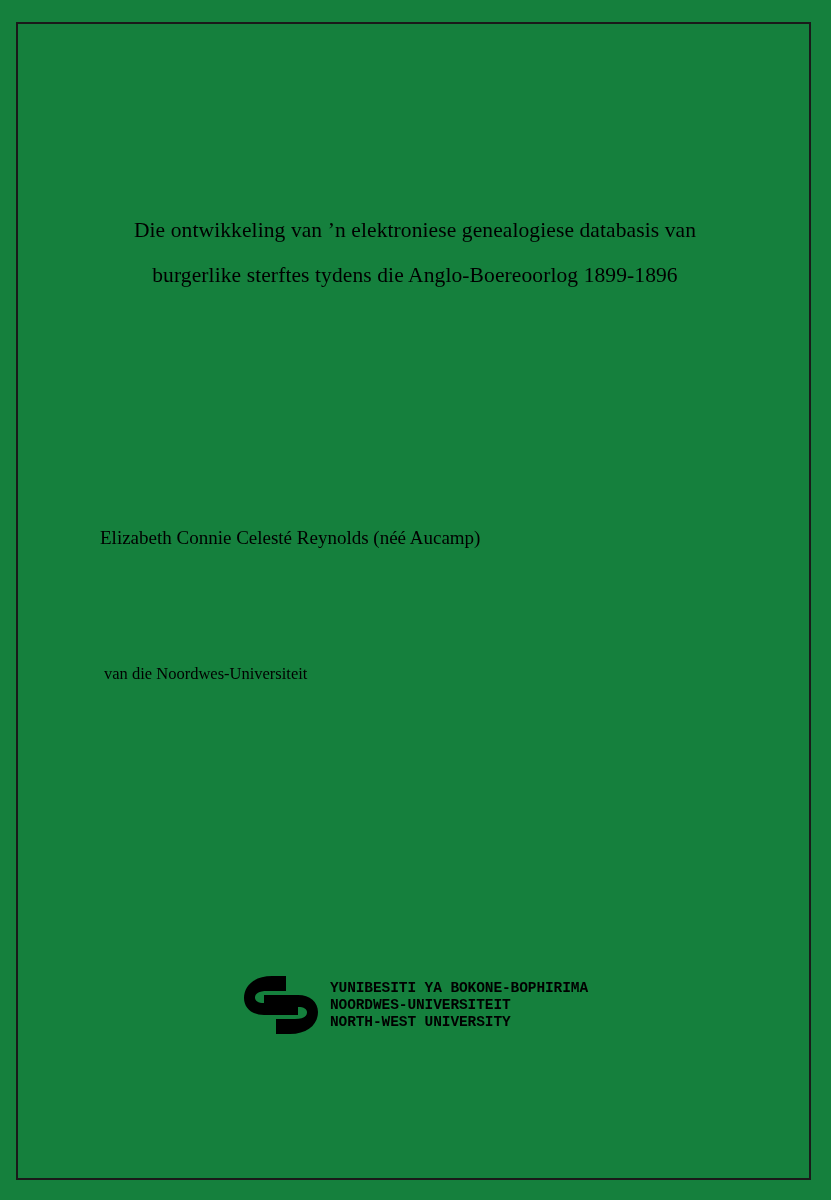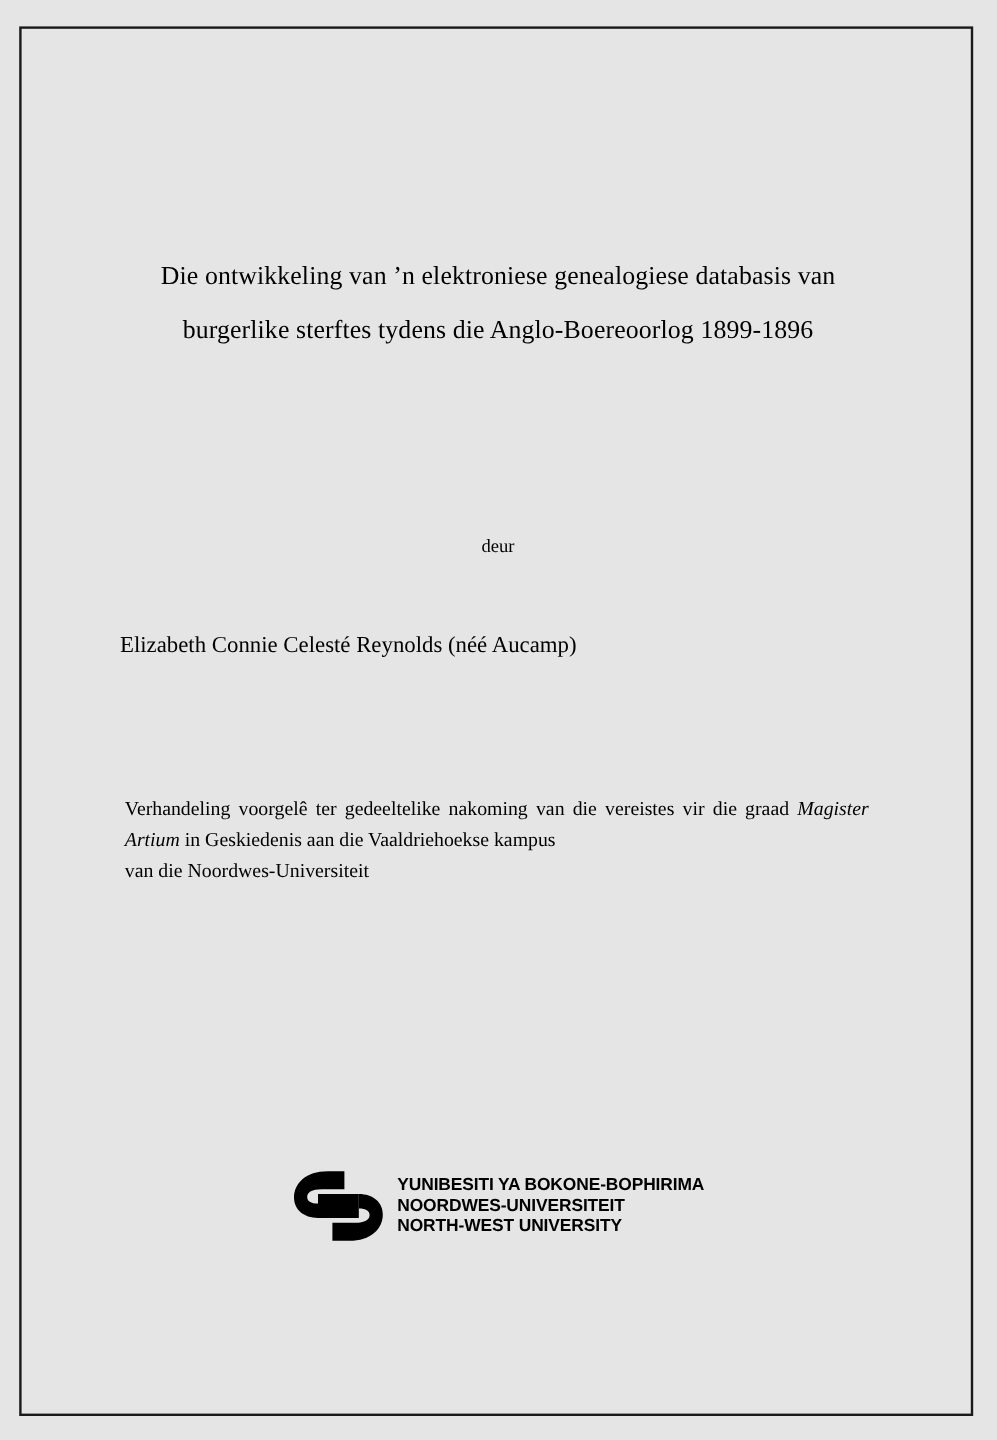--- a/index.html
+++ b/index.html
@@ -11,21 +11,21 @@
     width: 831px;
     height: 1200px;
     font-family: "Liberation Serif", serif;
     color: #000000;
     overflow: hidden;
   }
   .page {
     position: relative;
     width: 831px;
     height: 1200px;
-    background: #e5e5e5;
+    background: #15803d;
   }
   
   .page-border {
     position: absolute;
     left: 16px;
     top: 22px;
     width: 795px;
     height: 1158px;
     border: 2px solid #1a1a1a;
     box-sizing: border-box;
@@ -103,21 +103,21 @@
     justify-content: center;
     align-items: center;
   }
   .logo-mark {
     width: 78px;
     height: 62px;
     margin-right: 10px;
     flex: 0 0 auto;
   }
   .logo-text {
-    font-family: Liberation Sans, sans-serif;
+    font-family: Liberation Mono, monospace;
     font-size: 14.5px;
     line-height: 17px;
     font-weight: 700;
     letter-spacing: -0.1px;
     white-space: nowrap;
   }
 </style>
 </head>
 <body>
 
@@ -125,26 +125,24 @@
 
   <div class="page-border"></div>
 
   <div class="inner">
 
     <div class="title-block">
       <div class="title-line">Die ontwikkeling van ’n elektroniese genealogiese databasis van</div>
       <div class="title-line">burgerlike sterftes tydens die Anglo-Boereoorlog 1899-1896</div>
     </div>
 
-    <div class="byword">deur</div>
 
     <div class="author">Elizabeth Connie Celesté Reynolds (néé Aucamp)</div>
 
     <div class="submission">
-      <p class="justified"><span>Verhandeling voorgelê ter gedeeltelike nakoming van die vereistes vir die graad </span><em>Magister Artium</em><span> in Geskiedenis aan die Vaaldriehoekse kampus</span></p>
       <p>van die Noordwes-Universiteit</p>
     </div>
 
 
     <div class="logo-wrap">
       <svg class="logo-mark" viewBox="0 0 78 62" aria-hidden="true">
         <path d="M30 2 C12 2 2 12 2 24 C2 34 10 41 22 41 L22 29 C16 29 13 27 13 23.5 C13 19.5 17 17 25 17 L44 17 L44 2 Z" fill="#000000"></path>
         <path d="M48 60 C66 60 76 50 76 38 C76 28 68 21 56 21 L56 33 C62 33 65 35 65 38.5 C65 42.5 61 45 53 45 L34 45 L34 60 Z" fill="#000000"></path>
         <rect x="22" y="21" width="34" height="20" fill="#000000"></rect>
       </svg>

